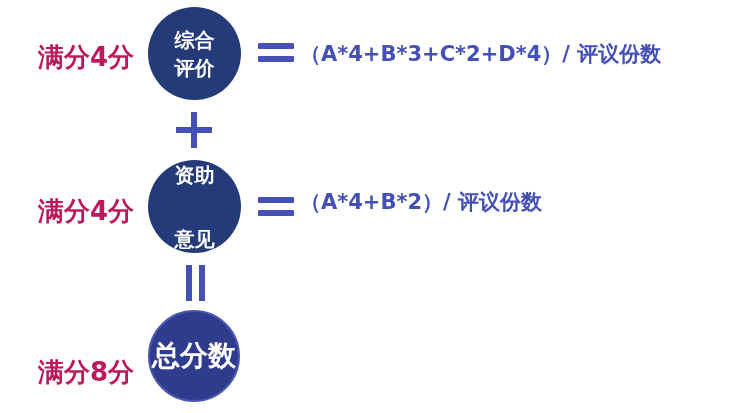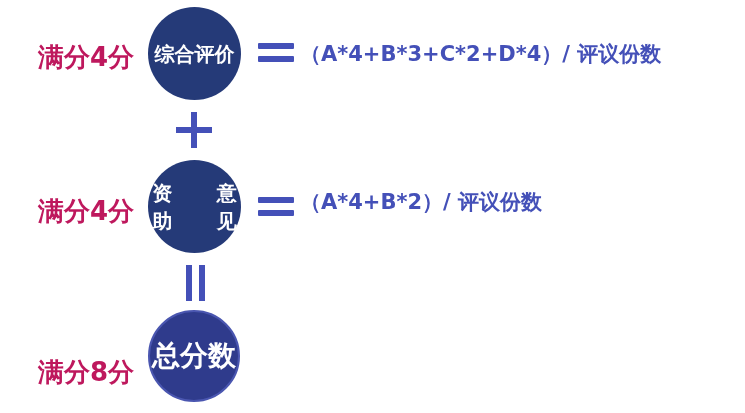--- a/index.html
+++ b/index.html
@@ -1,20 +1,20 @@
 <!DOCTYPE html>
 <html><head>
 <meta charset="utf-8">
 <style>
   html, body { margin:0; padding:0; }
   body { width:745px; height:413px; background:#ffffff; position:relative; overflow:hidden;
          font-family:"DejaVu Sans", "Liberation Sans", sans-serif; }
   .score { position:absolute; color:#be185d; font-weight:bold; font-size:26px; letter-spacing:0px; }
   .circle { position:absolute; border-radius:50%; color:#ffffff; font-weight:bold;
-            display:flex; flex-direction:row; align-items:center; justify-content:center;
+            display:flex; flex-direction:column; align-items:center; justify-content:center;
             font-size:20px; line-height:28px; text-align:center; }
   .c1 { left:148px; top:7px; width:93px; height:93px; background:#253a78; }
   .c2 { left:148px; top:160px; width:93px; height:93px; background:#253a78;gap:36px; }
   .c3 { left:148px; top:310px; width:92px; height:92px; background:#2f3b8c; border:2px solid #4a56b0; box-sizing:border-box; font-size:28px; }
   .eq { position:absolute; width:36px; height:20px; }
   .eq div { position:absolute; left:0; width:36px; height:6px; background:#4450b8; border-radius:1px; }
   .eq div:first-child { top:0; }
   .eq div:last-child { top:13px; }
   .formula { position:absolute; color:#4450b8; font-weight:bold; font-size:21px; white-space:nowrap; }
   .plus { position:absolute; left:176px; top:112px; width:36px; height:36px; }

